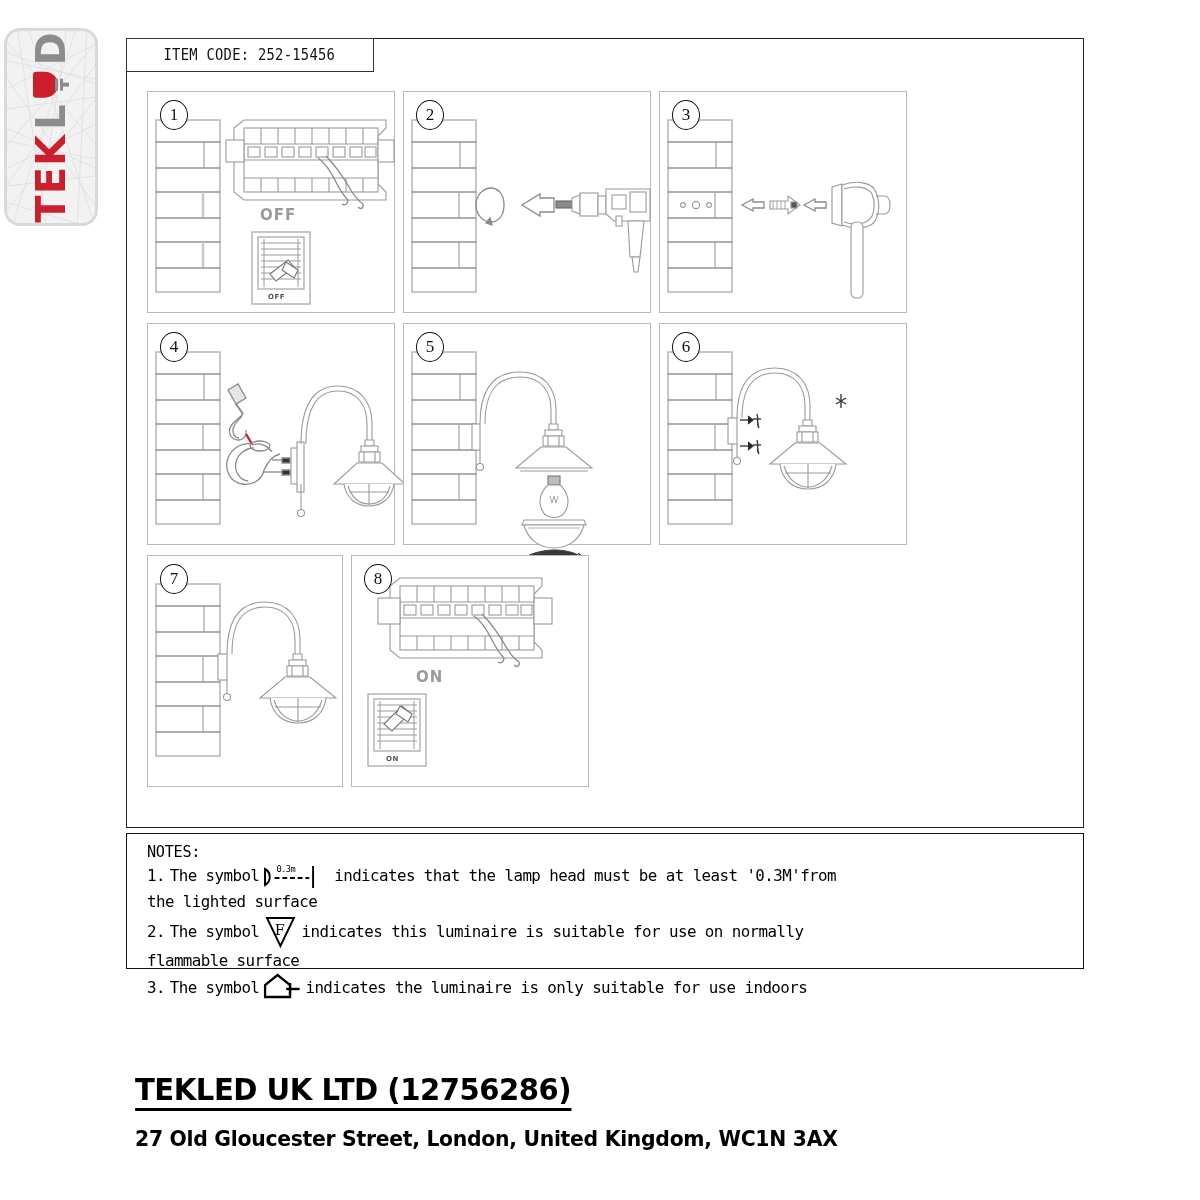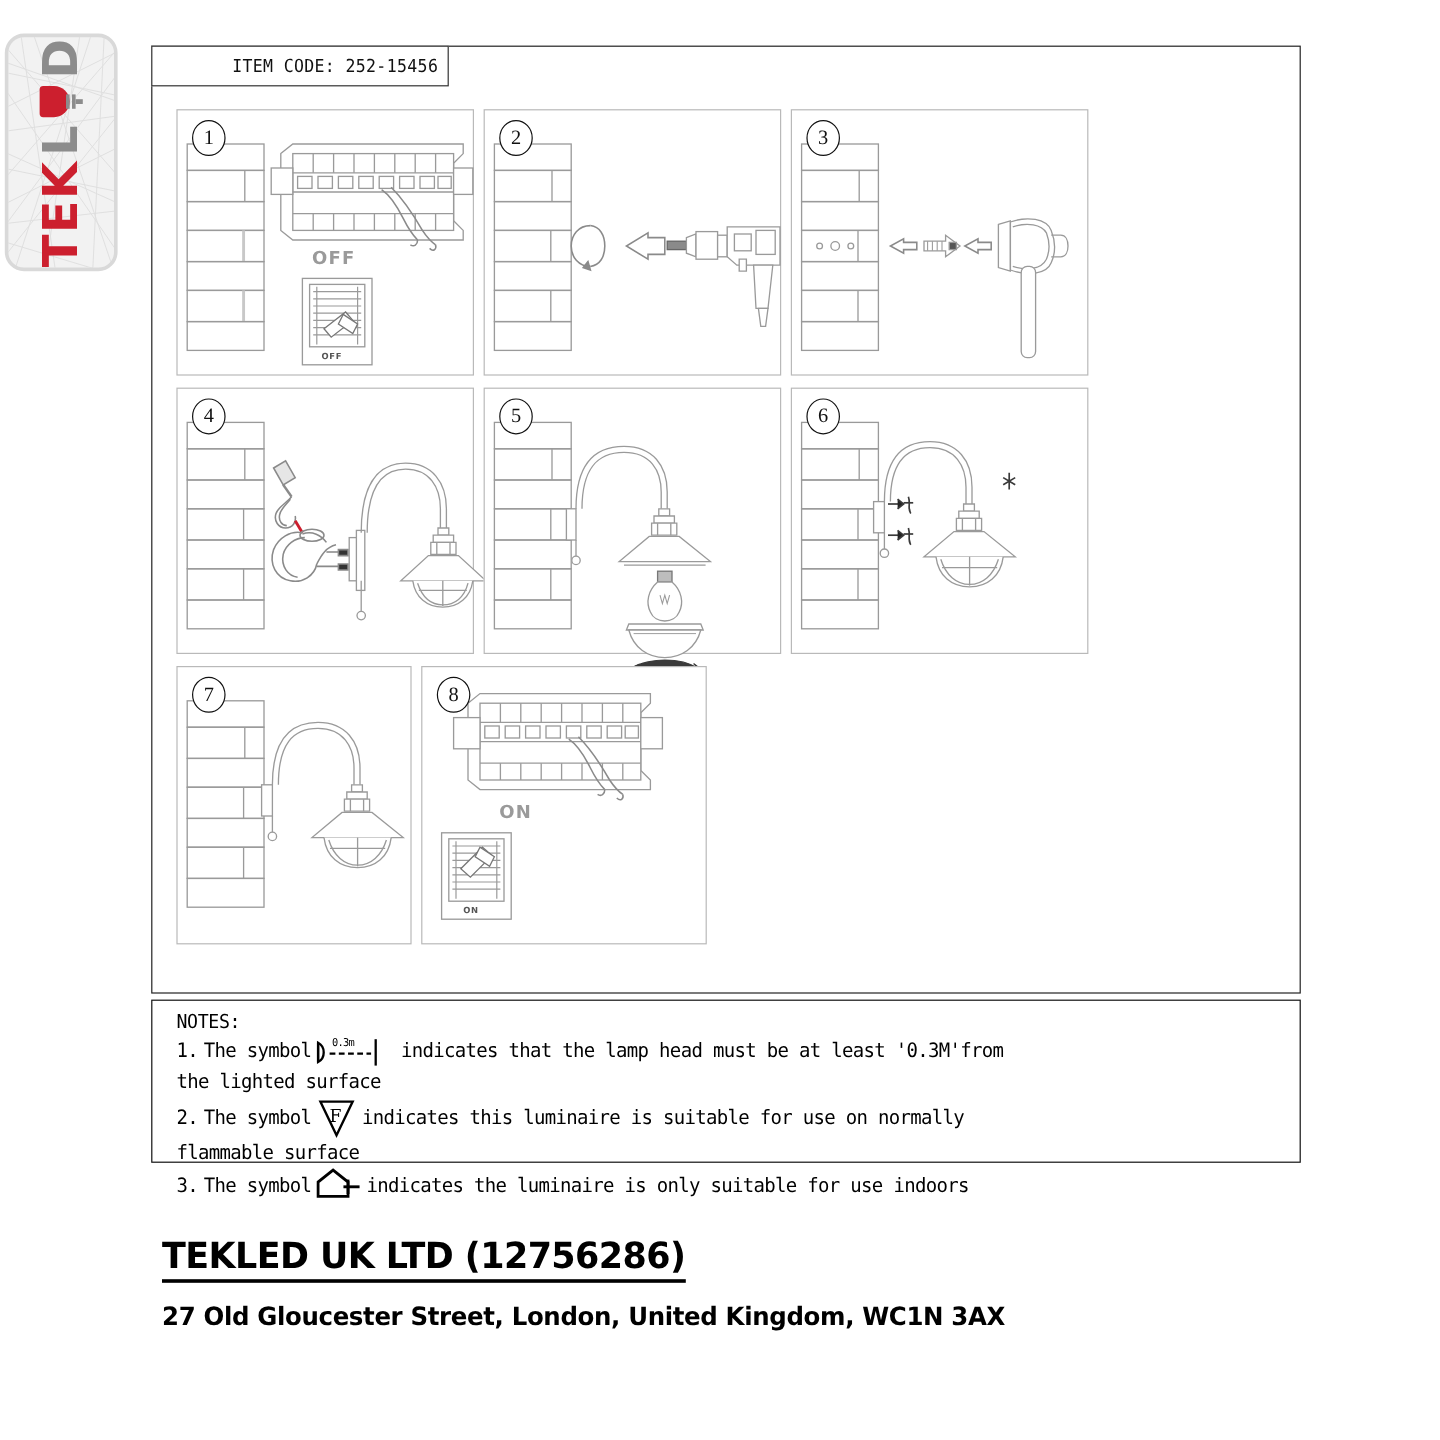--- a/index.html
+++ b/index.html
@@ -49,21 +49,21 @@
     border:1.5px solid #222;
     box-sizing:border-box;
     background:#fff;
   }
   .itemcode-box{
     position:absolute; left:-1.5px; top:-1.5px;
     width:248px; height:34px;
     border:1.5px solid #333;
     box-sizing:border-box;
     background:#fff;
-    display:flex; align-items:center; justify-content:flex-end;
+    display:flex; align-items:center; justify-content:center;
   }
   .itemcode-text{
     font-family:"DejaVu Sans Mono", monospace;
     font-size:15px; letter-spacing:.3px; color:#111;
     transform:scaleX(.92);
   }
 
   
   .steps{
     position:absolute; left:20px; top:52px;
@@ -140,21 +140,21 @@
   .note-cont{
     font-family:"DejaVu Sans Mono", monospace;
     font-size:16.5px; line-height:25px; letter-spacing:-.6px;
     color:#000; white-space:nowrap;
     transform:scaleX(.96); transform-origin:left;
   }
   .sym{display:inline-block;vertical-align:middle;margin:0 2px;}
 
   
   .footer{
-    position:absolute; left:135px; top:1030px; width:960px;
+    position:absolute; left:135px; top:1072px; width:960px;
   }
   .f-company{
     font-family:"DejaVu Sans", sans-serif;
     font-weight:bold;
     font-size:30px;
     letter-spacing:-.5px;
     color:#000;
     border-bottom:3px solid #000;
     display:inline-block;
     padding-bottom:1px;

